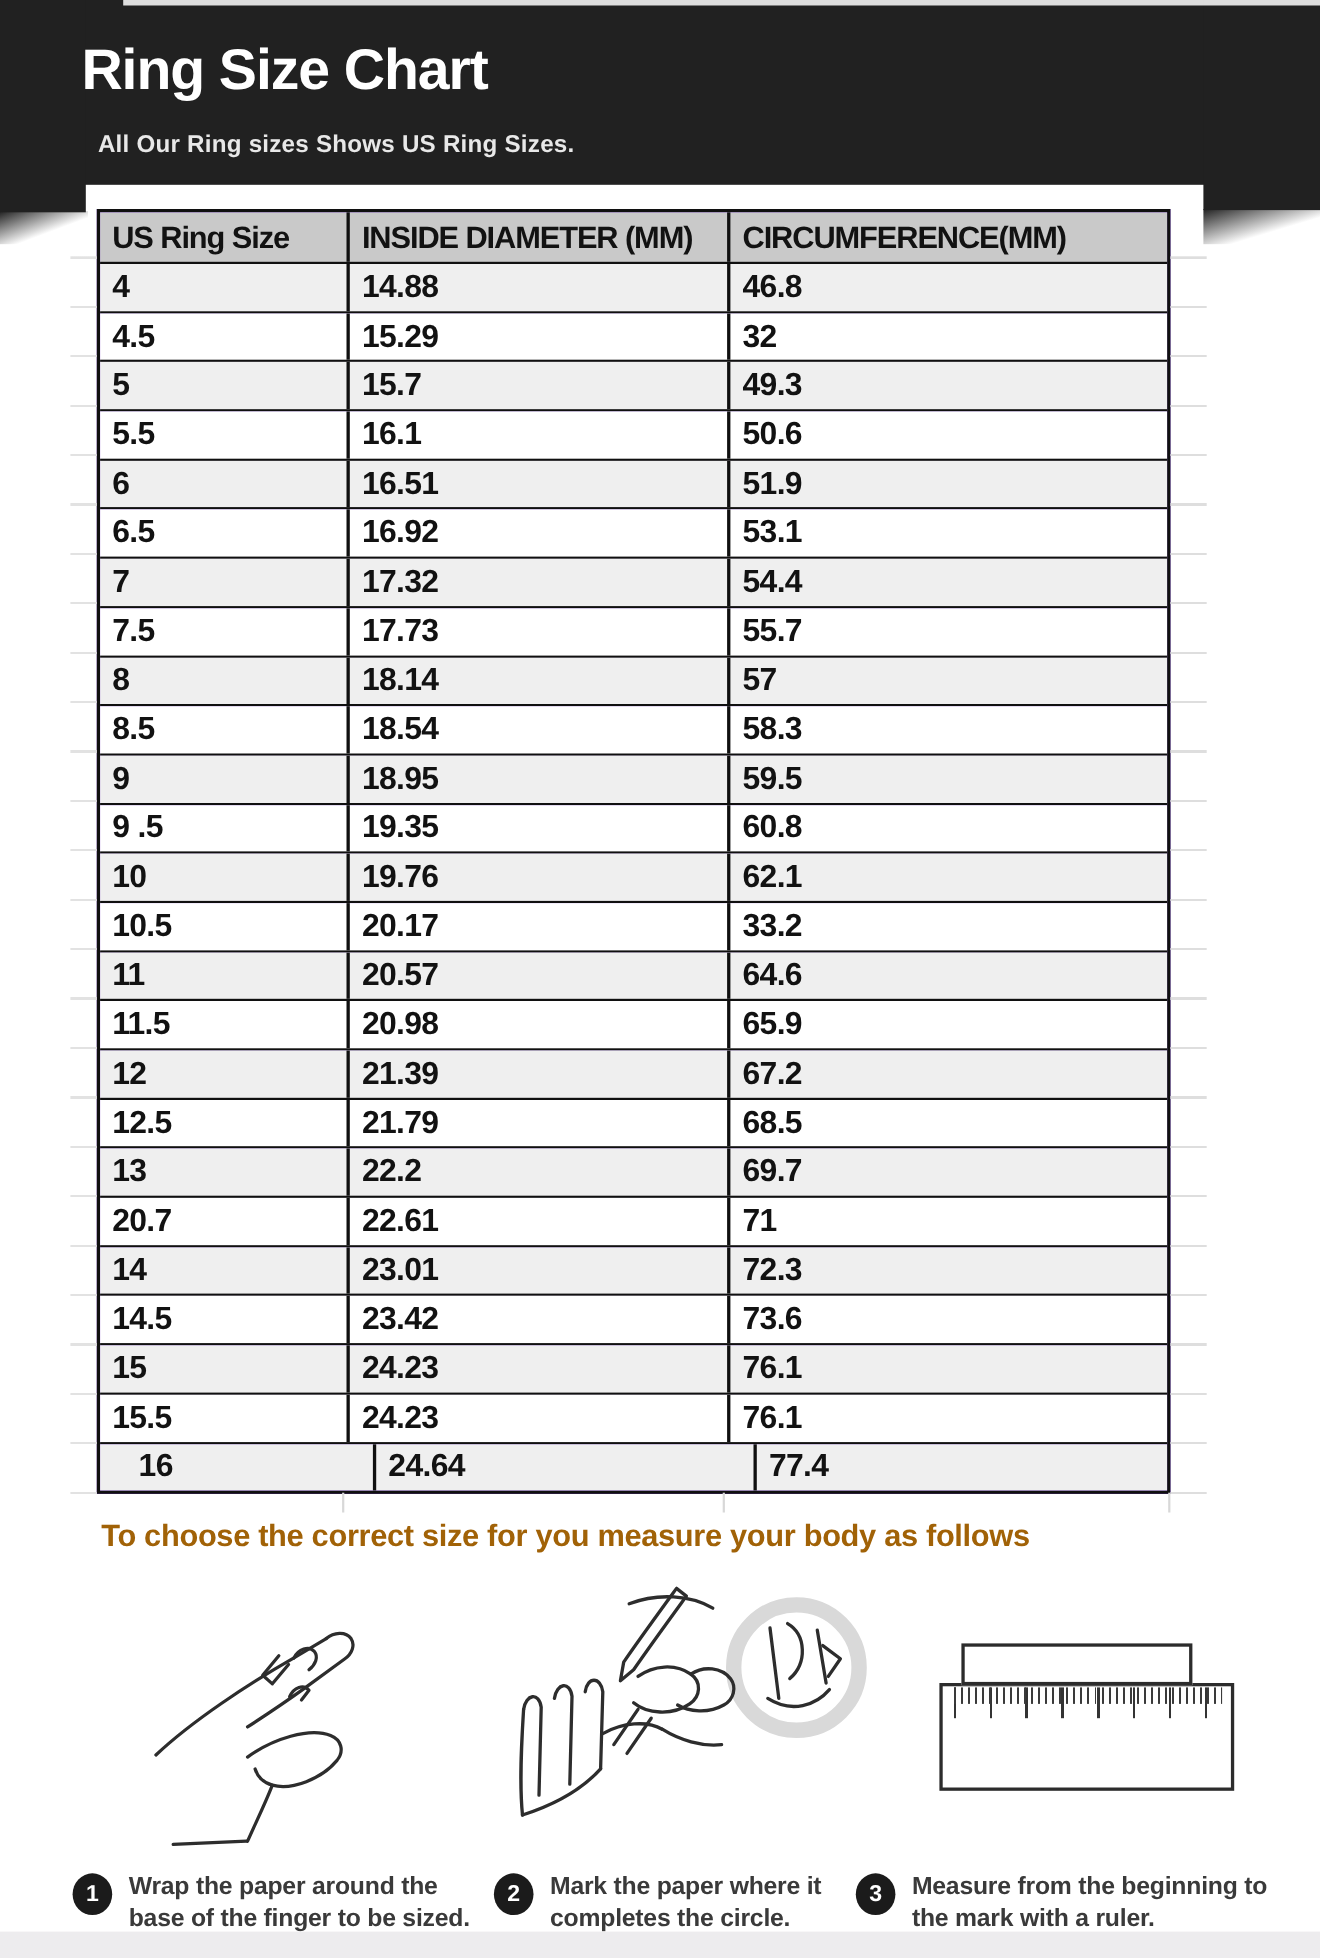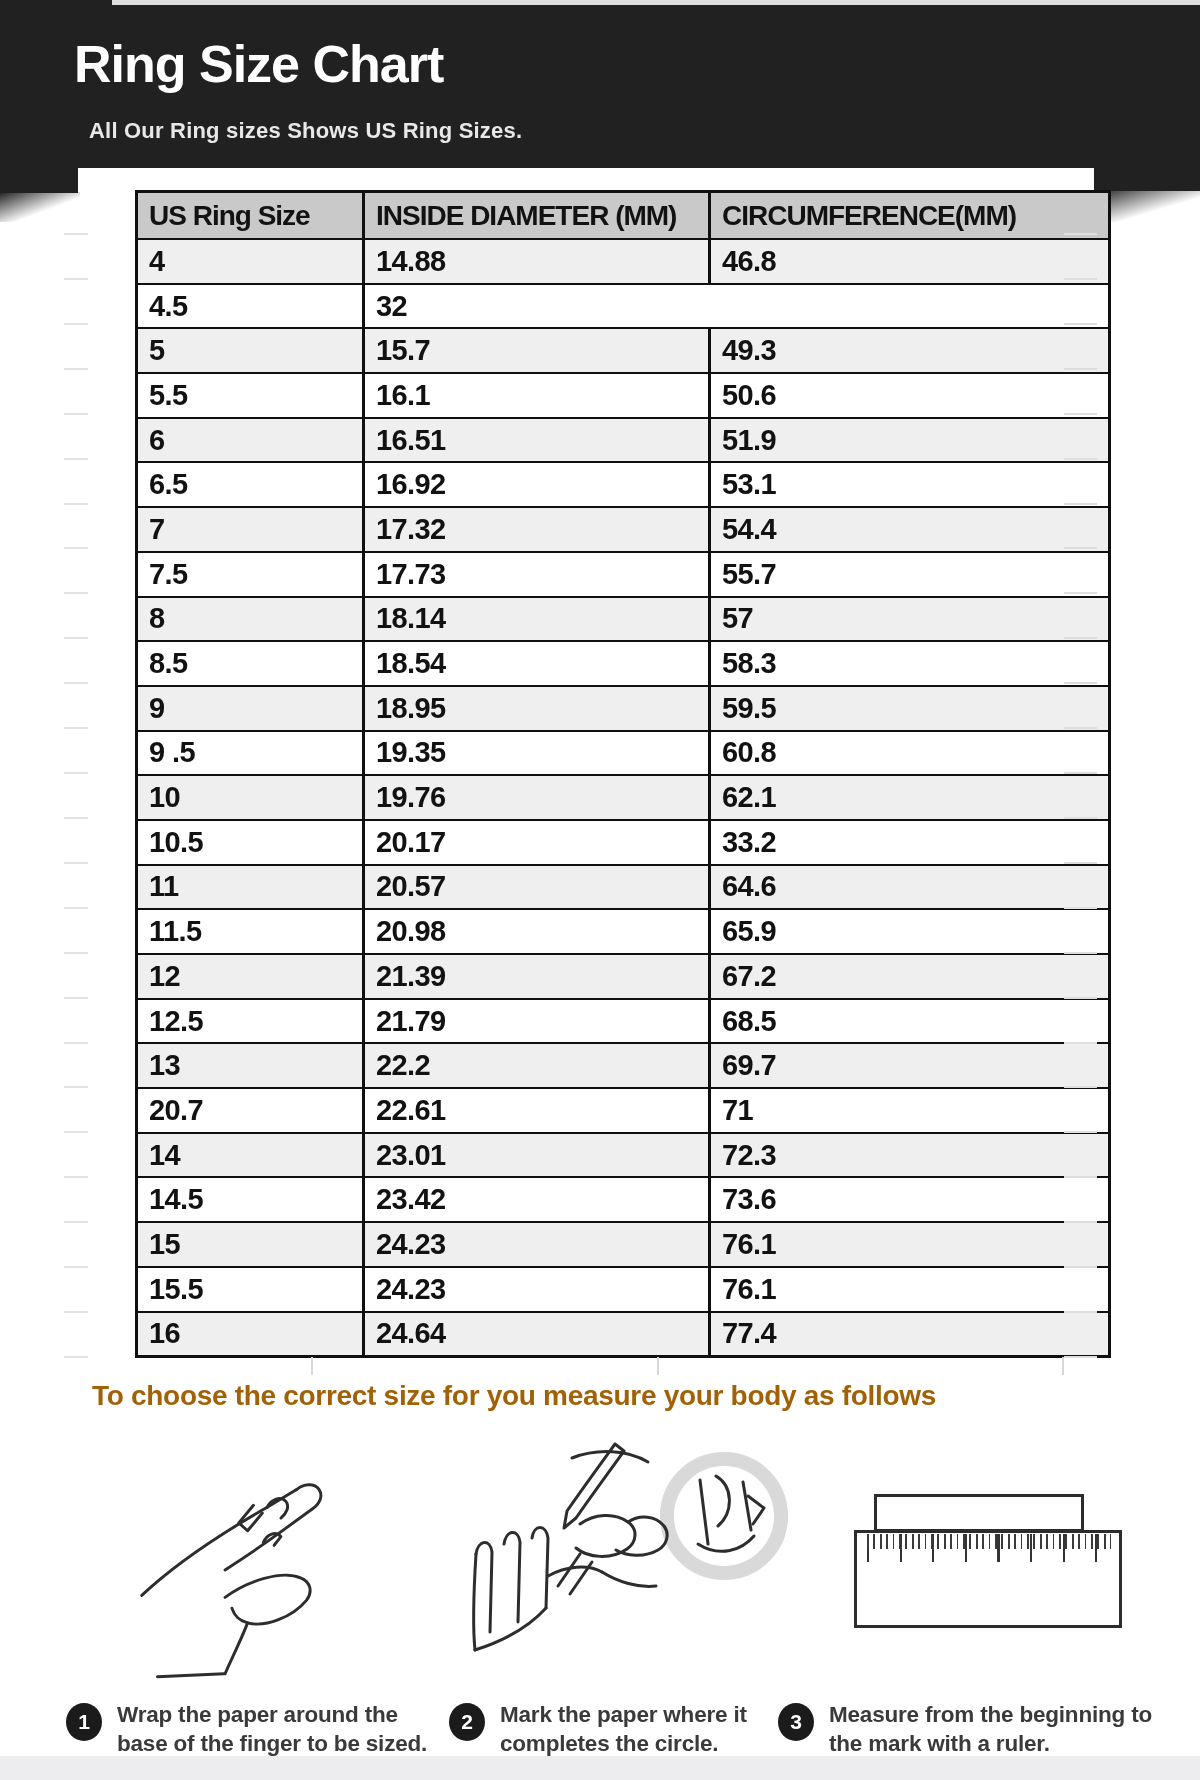--- a/index.html
+++ b/index.html
@@ -16,25 +16,25 @@
   .banner-fade-left{left:0;top:192px;width:80px;height:30px;
     background:linear-gradient(to bottom right,#212121 0%,rgba(33,33,33,0) 60%);}
   .banner-fade-right{left:1094px;top:190px;width:106px;height:32px;
     background:linear-gradient(to bottom right,#212121 0%,rgba(33,33,33,0) 62%);}
   .top-hairline{left:112px;top:0;width:1088px;height:5px;background:rgba(255,255,255,.85);}
   .page-title{left:74px;top:34px;color:#ffffff;font-size:52px;font-weight:bold;letter-spacing:-1px;}
   .page-subtitle{left:89px;top:118px;color:#e8e8e8;font-size:22px;font-weight:bold;letter-spacing:.2px;}
 
   
   .ring-table{left:88px;top:190px;width:976px;height:1168px;border:3px solid #101010;
-    box-sizing:border-box;display:flex;flex-direction:column;background:#6d28d9;margin-left:47px;}
+    box-sizing:border-box;display:flex;flex-direction:column;background:#6d28d9;}
   .h-row{display:flex;flex:0 0 45px;background:#c9c9c9;border-bottom:2px solid #101010;}
   .t-row{display:flex;flex:1;background:#ffffff;border-bottom:2px solid #101010;}
   .t-row.alt{background:#efefef;}
-  .t-row:last-child{border-bottom:none;}
+  .t-row:last-child{border-bottom:none;padding-left:24px;}
   .cell{box-sizing:border-box;padding-left:11px;display:flex;align-items:center;
     font-weight:bold;color:#121212;font-size:29px;letter-spacing:-.6px;white-space:nowrap;overflow:hidden;}
   .h-row .cell{font-size:28px;letter-spacing:-1px;}
   .c1{width:224px;}
   .c2{width:346px;border-left:3px solid #101010;}
   .c3{flex:1;border-left:3px solid #101010;}
 
   
   .stub-right{left:1064px;top:233px;width:33px;height:1126px;
     background:repeating-linear-gradient(to bottom,#dedede 0 2px,transparent 2px 44.92px);}
@@ -86,20 +86,21 @@
       <div class="cell c3">CIRCUMFERENCE(MM)</div>
     </div>
 
 <div class="t-row alt">
       <div class="cell c1">4</div>
       <div class="cell c2">14.88</div>
       <div class="cell c3">46.8</div>
     </div>
     <div class="t-row">
       <div class="cell c1">4.5</div>
+      <div class="cell c2">15.29</div>
       <div class="cell c3">32</div>
     </div>
     <div class="t-row alt">
       <div class="cell c1">5</div>
       <div class="cell c2">15.7</div>
       <div class="cell c3">49.3</div>
     </div>
     <div class="t-row">
       <div class="cell c1">5.5</div>
       <div class="cell c2">16.1</div>

